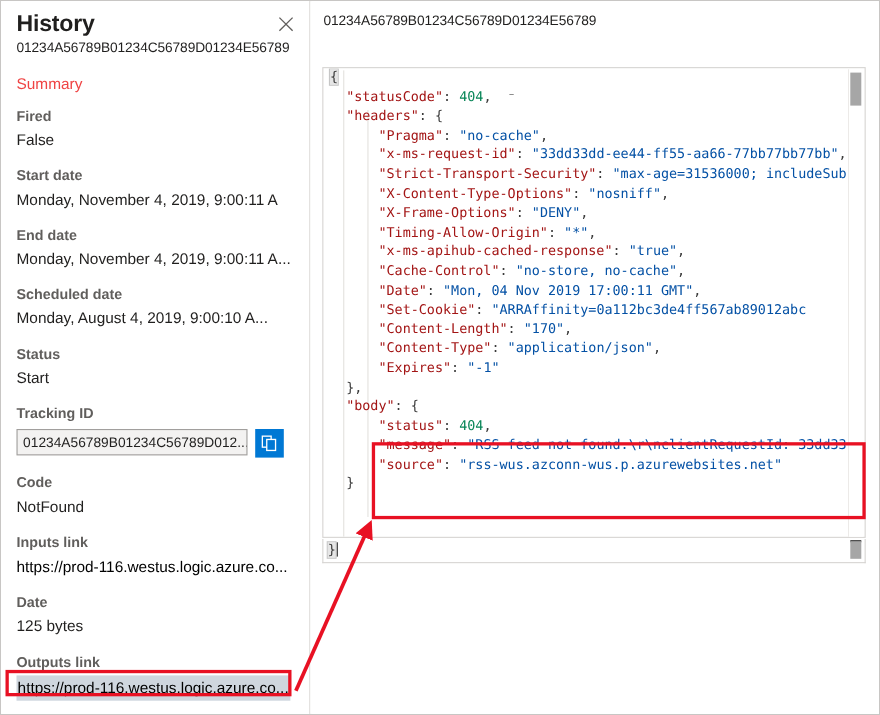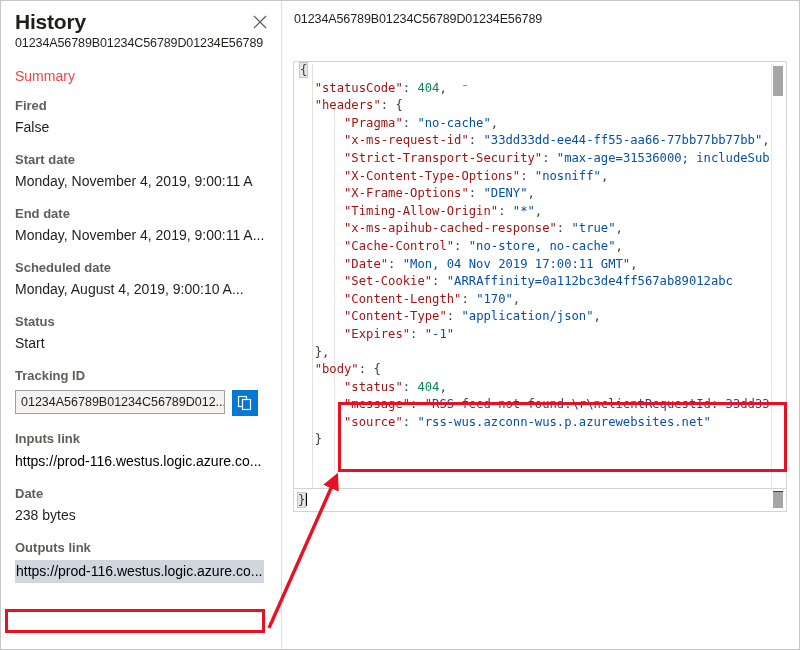--- a/index.html
+++ b/index.html
@@ -334,29 +334,33 @@
         <div id="tracking-input">01234A56789B01234C56789D012...</div>
         <div id="copy-button">
           <svg width="16" height="16" viewBox="0 0 16 16" aria-hidden="true">
             <rect x="1.5" y="1.5" width="8" height="10" fill="none" stroke="#ffffff" stroke-width="1.2"></rect>
             <rect x="5.5" y="4.5" width="8" height="10" fill="#0078d4" stroke="#ffffff" stroke-width="1.2"></rect>
           </svg>
         </div>
       </div>
     </div>
 
+    <div class="field">
+      <div class="field-label">Code</div>
+      <div class="field-value">NotFound</div>
+    </div>
 
     <div class="field">
       <div class="field-label">Inputs link</div>
       <div class="field-link">https://prod-116.westus.logic.azure.co...</div>
     </div>
 
     <div class="field">
       <div class="field-label">Date</div>
-      <div class="field-value">238 bytes</div>
+      <div class="field-value">125 bytes</div>
     </div>
 
     <div class="field">
       <div class="field-label">Outputs link</div>
       <div class="field-link selected">https://prod-116.westus.logic.azure.co...</div>
     </div>
 
   </div>
 
   <div id="outputs-panel">

